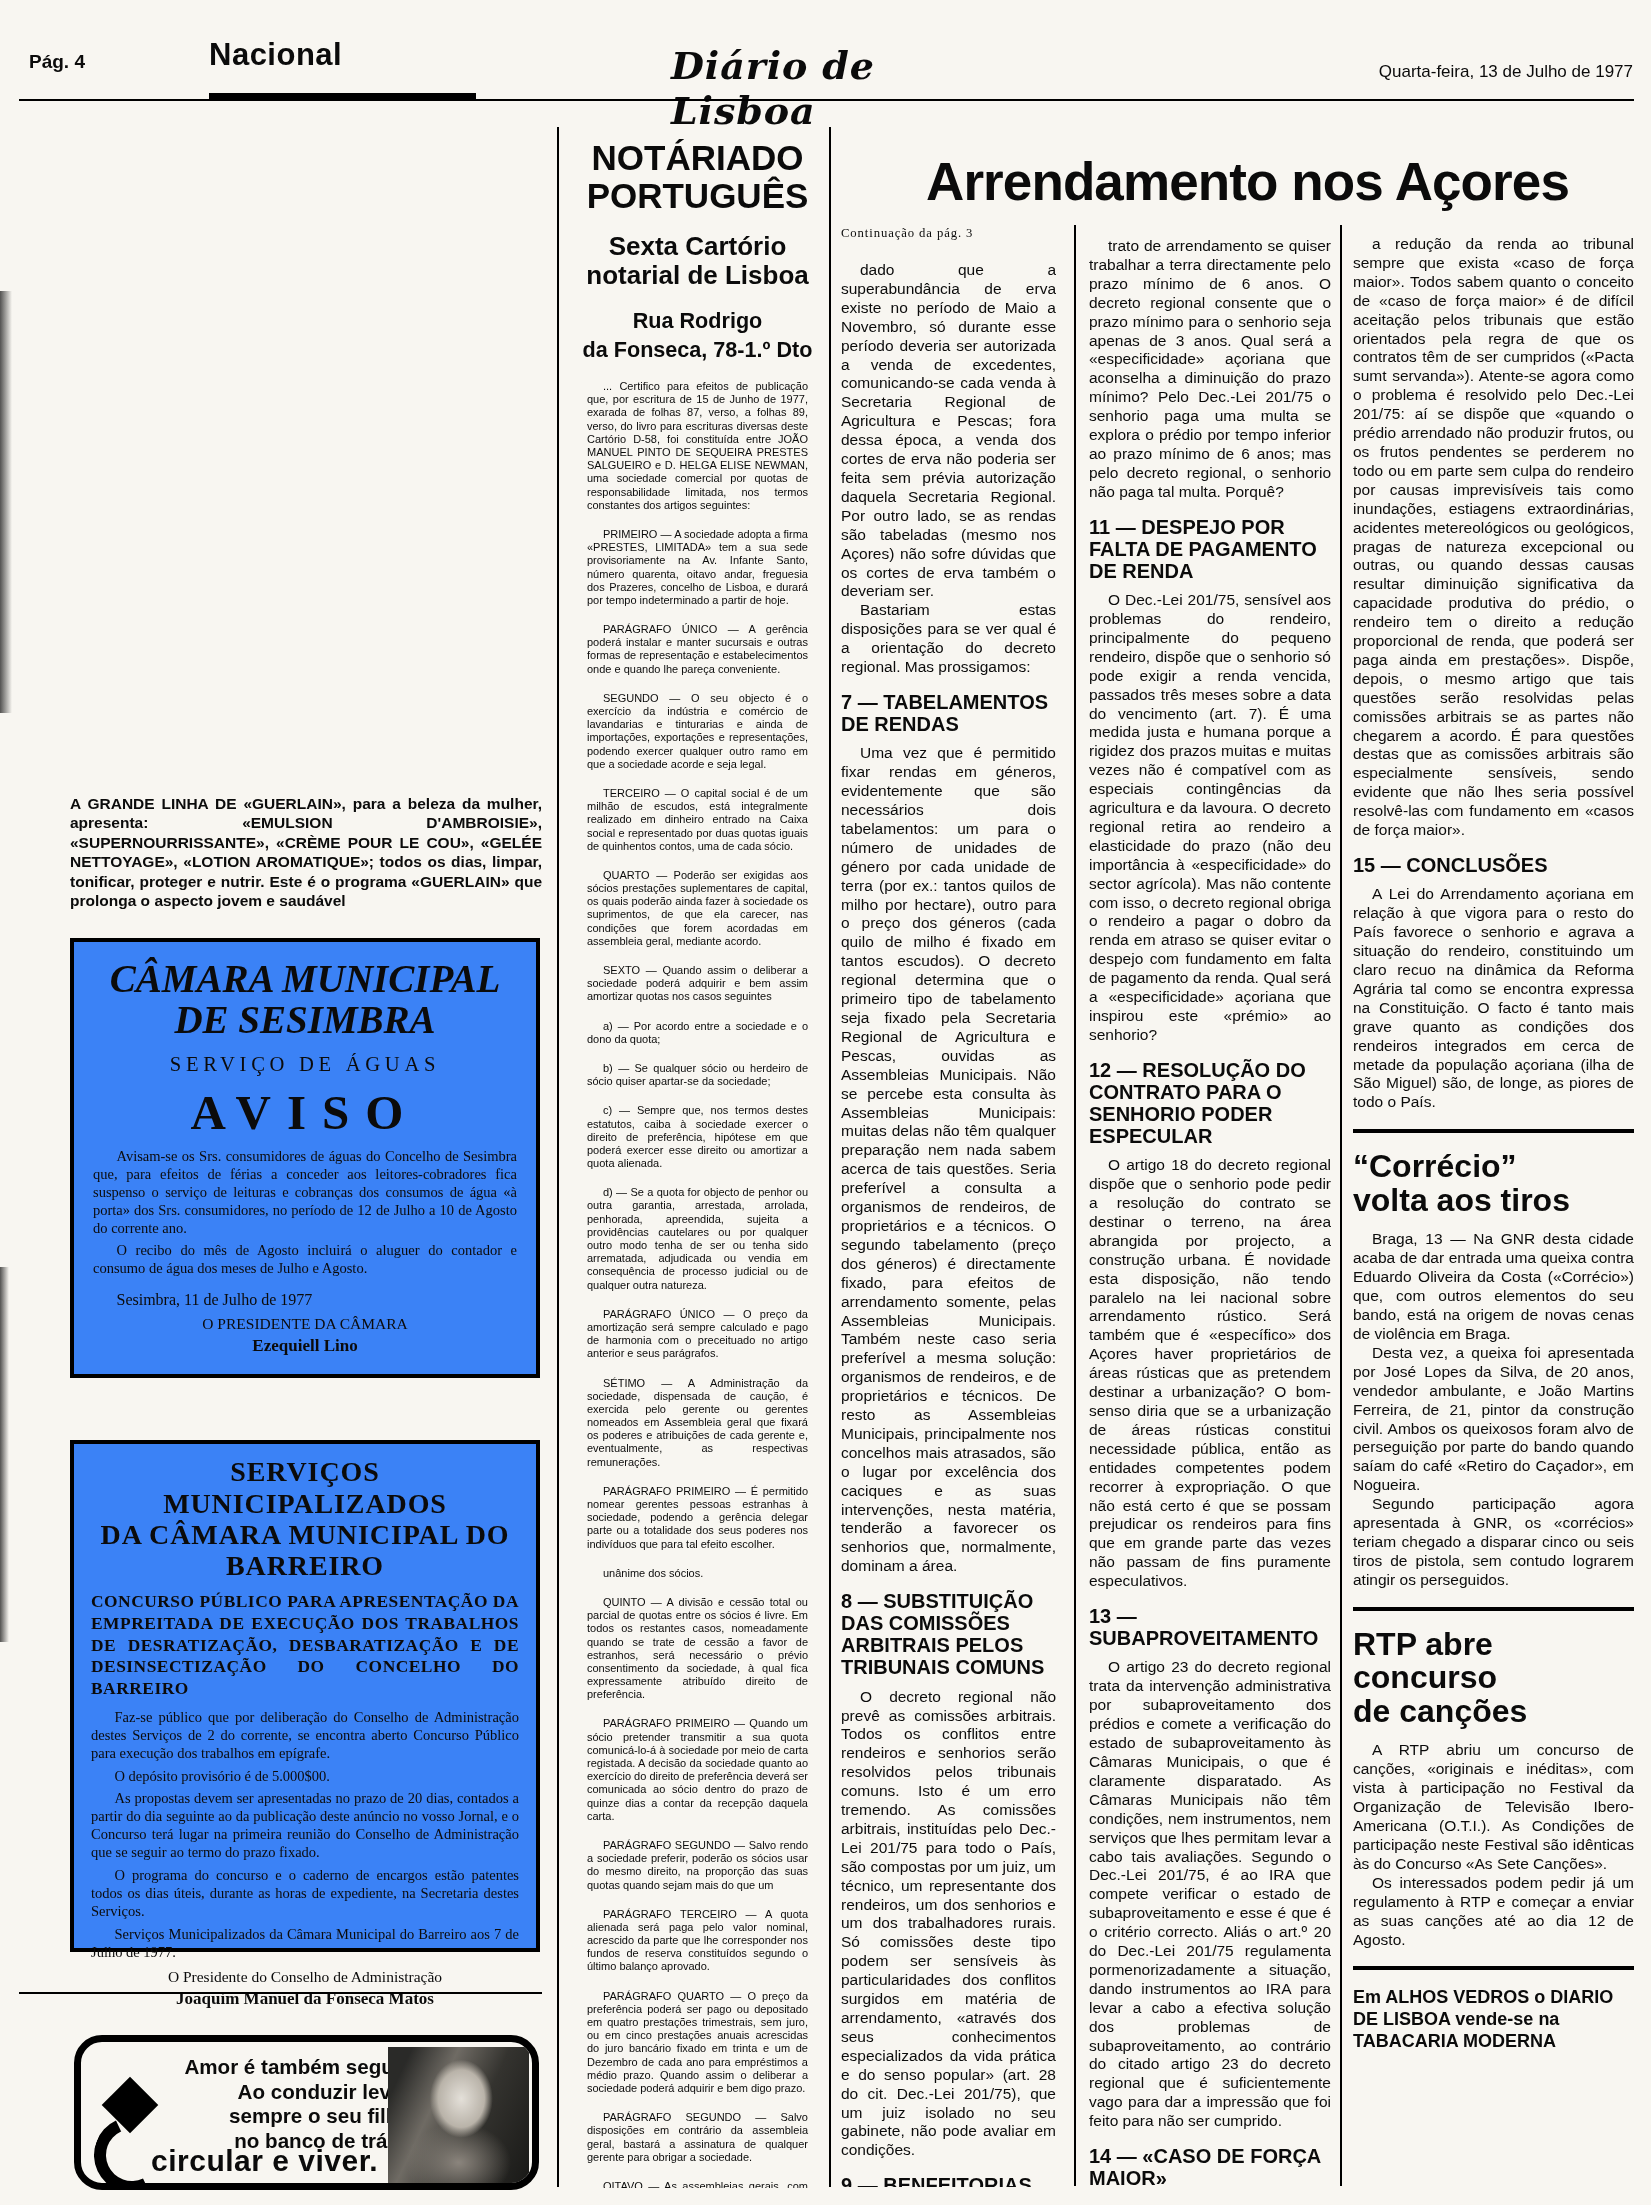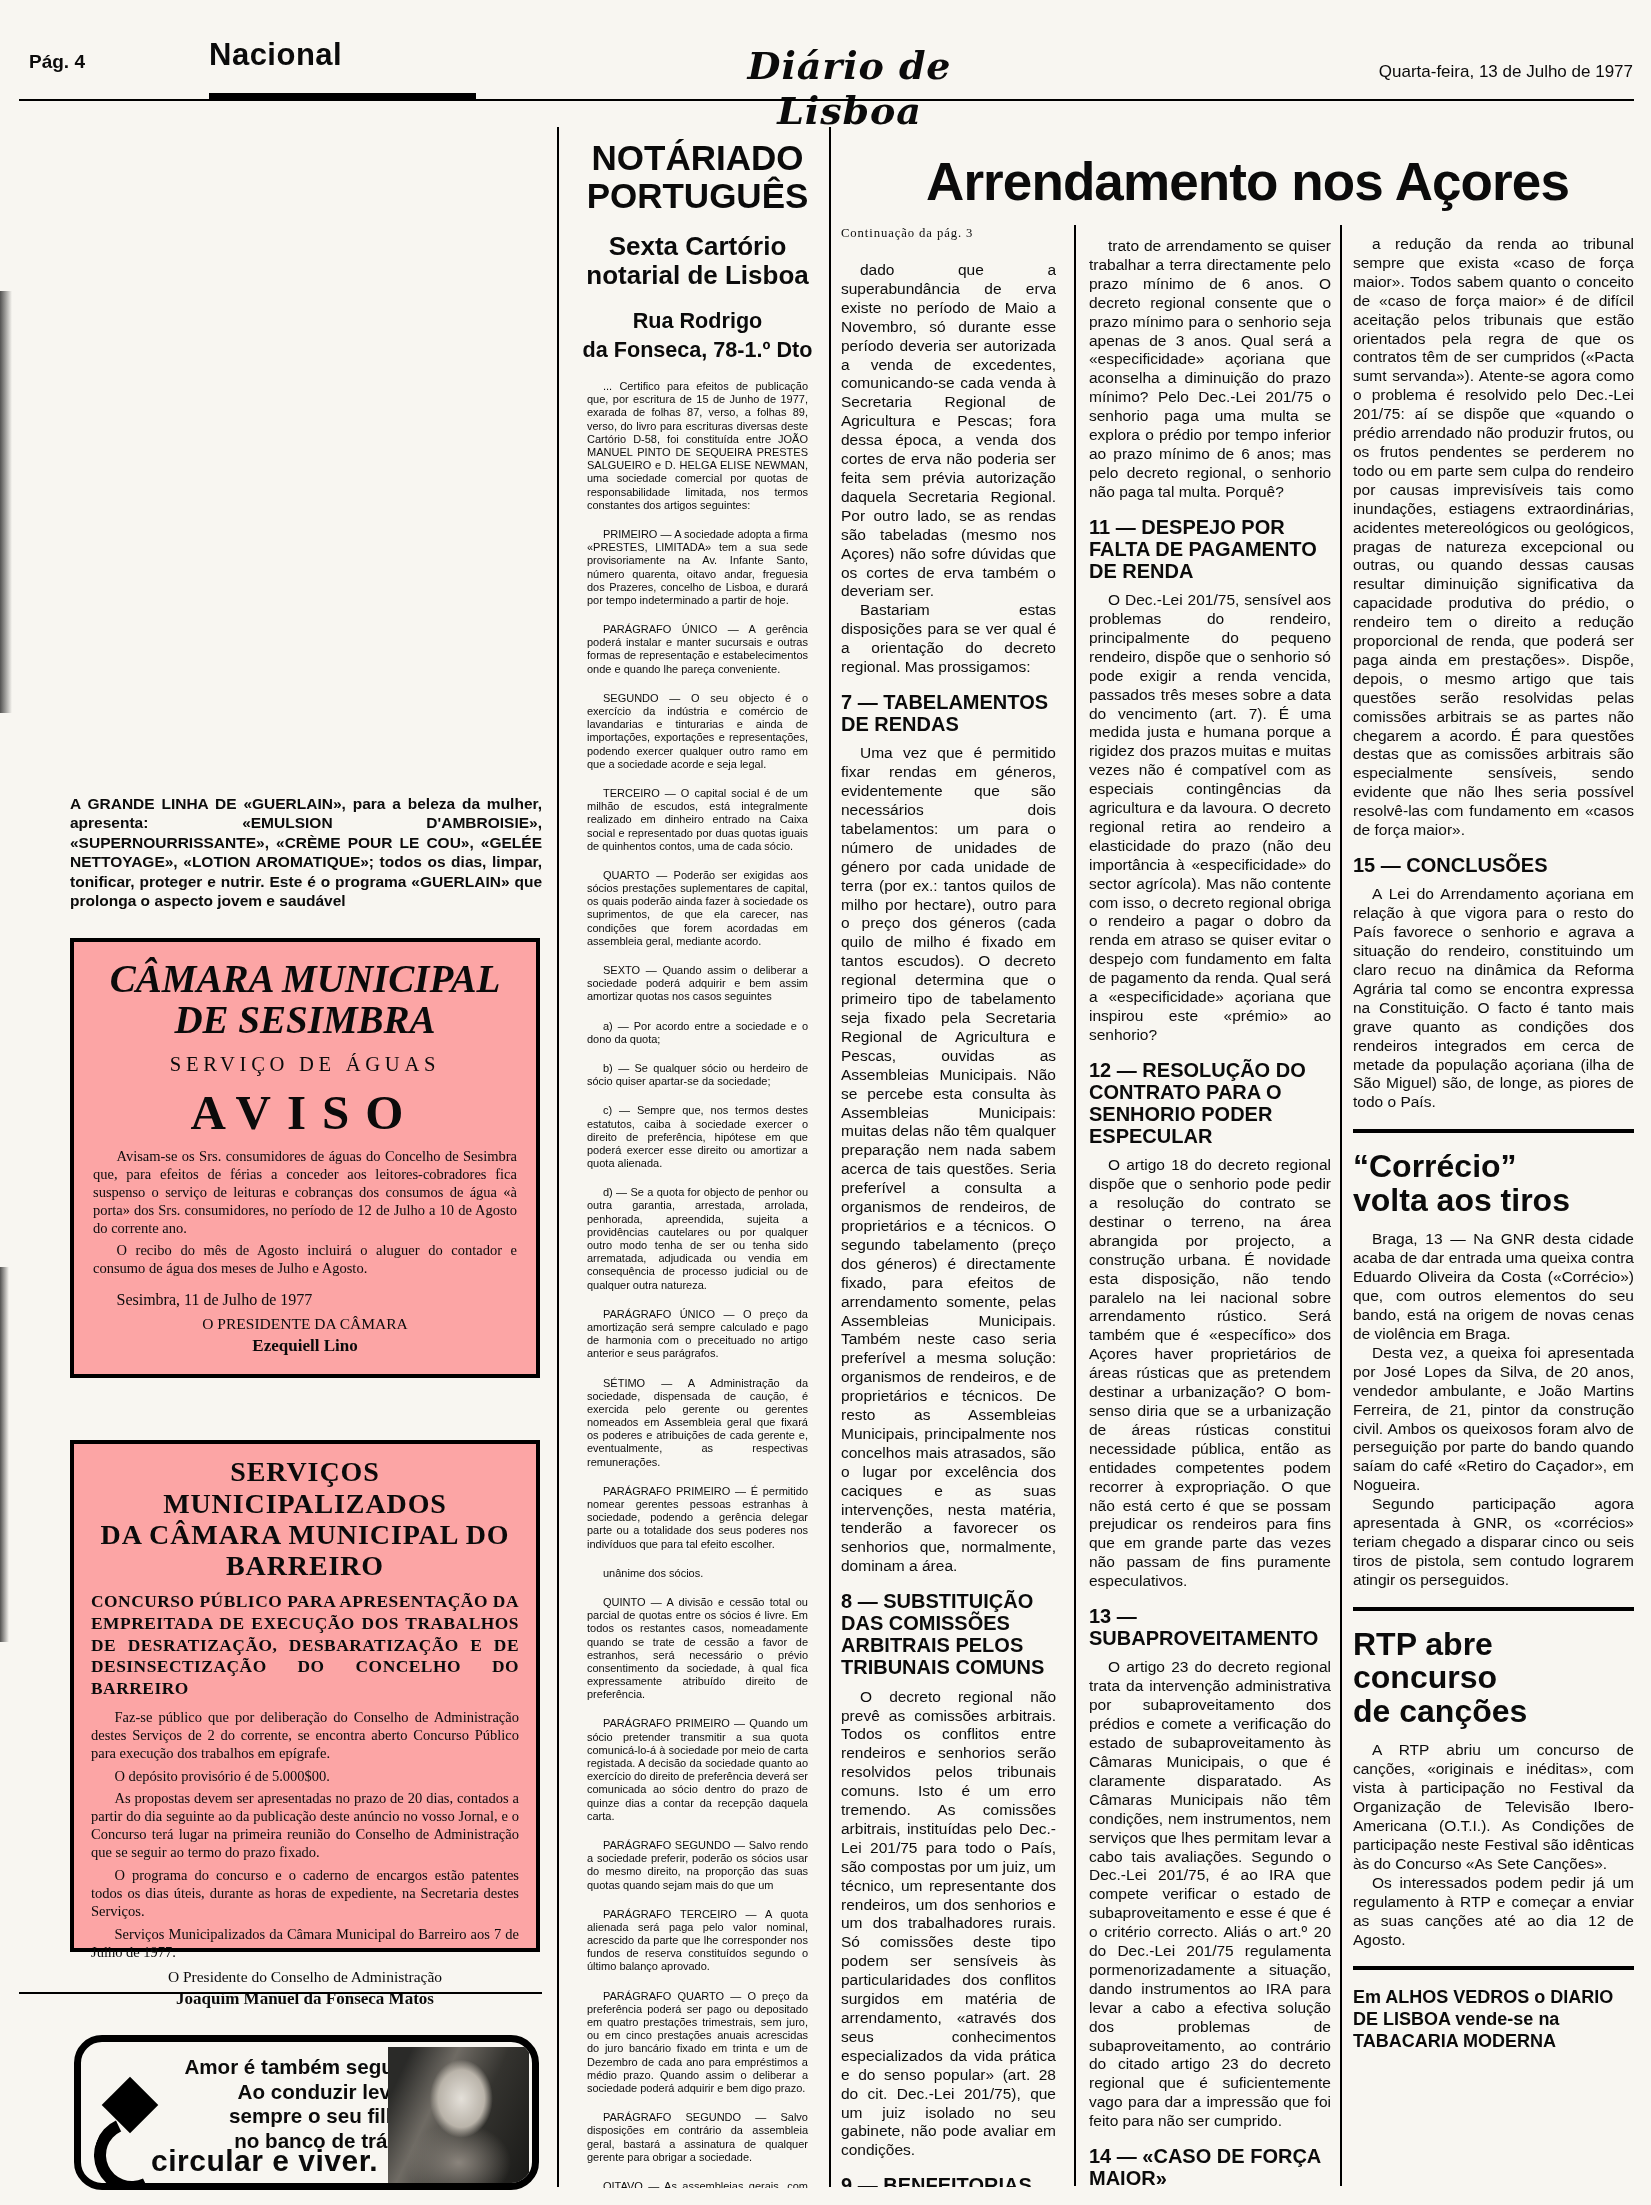--- a/index.html
+++ b/index.html
@@ -2,36 +2,36 @@
 <html style="font-size:7.5px"><head>
 <meta charset="utf-8">
 <style>
   html,body{margin:0;padding:0;background:#888;}
   .page{position:relative;width:1652px;height:2205px;background:#f8f6f1;color:#0b0b0b;
         font-family:"Liberation Sans",sans-serif;overflow:hidden;padding-left:16px;}
   .abs{position:absolute;}
   
   .pg-label{left:29px;top:51px;font-size:19px;font-weight:bold;}
   .section-label{left:209px;top:37px;font-size:31px;font-weight:bold;letter-spacing:0.5px;}
-  .masthead{left:671px;top:43px;width:357px;text-align:center;font-family:"DejaVu Serif",serif;
+  .masthead{left:671px;top:43px;width:357px;font-family:"DejaVu Serif",serif;
             font-style:italic;font-weight:bold;font-size:38px;letter-spacing:0.9px;}
   .date-label{left:1164px;top:62px;width:469px;text-align:right;font-size:17px;}
   .hrule{background:#000;}
   
   .photo{left:77px;top:183px;width:462px;height:601px;background:
      radial-gradient(ellipse 70px 52px at 80% 90%, #cfc9c0 0%, rgba(20,20,20,0) 70%),
      radial-gradient(ellipse 113px 155px at 63% 45%, #d9d4cb 0%, #b5afa4 45%, rgba(20,20,20,0) 72%),
      radial-gradient(ellipse 197px 141px at 10% 98%, #94908a 0%, rgba(20,20,20,0) 70%),
      radial-gradient(ellipse 141px 94px at 95% 55%, #6e6a64 0%, rgba(20,20,20,0) 75%),
      radial-gradient(ellipse 328px 375px at 60% 25%, #3c3b39 0%, #191918 85%),#141413;}
   .photo-credit{position:absolute;left:26px;top:70px;color:#cfcbc4;font-size:10.3px;line-height:1.3;
             letter-spacing:0.9px;white-space:pre-line;font-family:"Liberation Serif",serif;}
   .caption{left:70px;top:794px;width:472px;font-size:15.5px;font-weight:bold;line-height:1.25;
            text-align:justify;}
-  .notice{border:4.2px solid #000;background:#fca5a5;}
+  .notice{border:4.2px solid #000;background:#3b82f6;}
   .sesimbra{left:70px;top:938px;width:470px;height:440px;padding:12.2px 19px;box-sizing:border-box;}
   .ses-title{font-family:"Liberation Serif",serif;font-style:italic;font-weight:bold;font-size:39px;
              line-height:1.05;text-align:center;margin:4.7px 0 12.2px;}
   .ses-sub{font-family:"Liberation Serif",serif;font-size:20.6px;letter-spacing:4.7px;text-align:center;
            margin:0 0 8.4px;}
   .ses-aviso{font-family:"Liberation Serif",serif;font-weight:bold;font-size:49px;letter-spacing:16px;
            text-align:center;margin:0 0 6.6px;}
   .ses-p,.bar-p{font-family:"Liberation Serif",serif;font-size:14.5px;line-height:1.24;text-align:justify;
            text-indent:23.5px;margin:0 0 4.7px;}
   .ses-date{font-family:"Liberation Serif",serif;font-size:16px;margin:12.2px 0 2.8px;text-indent:23.5px;}

